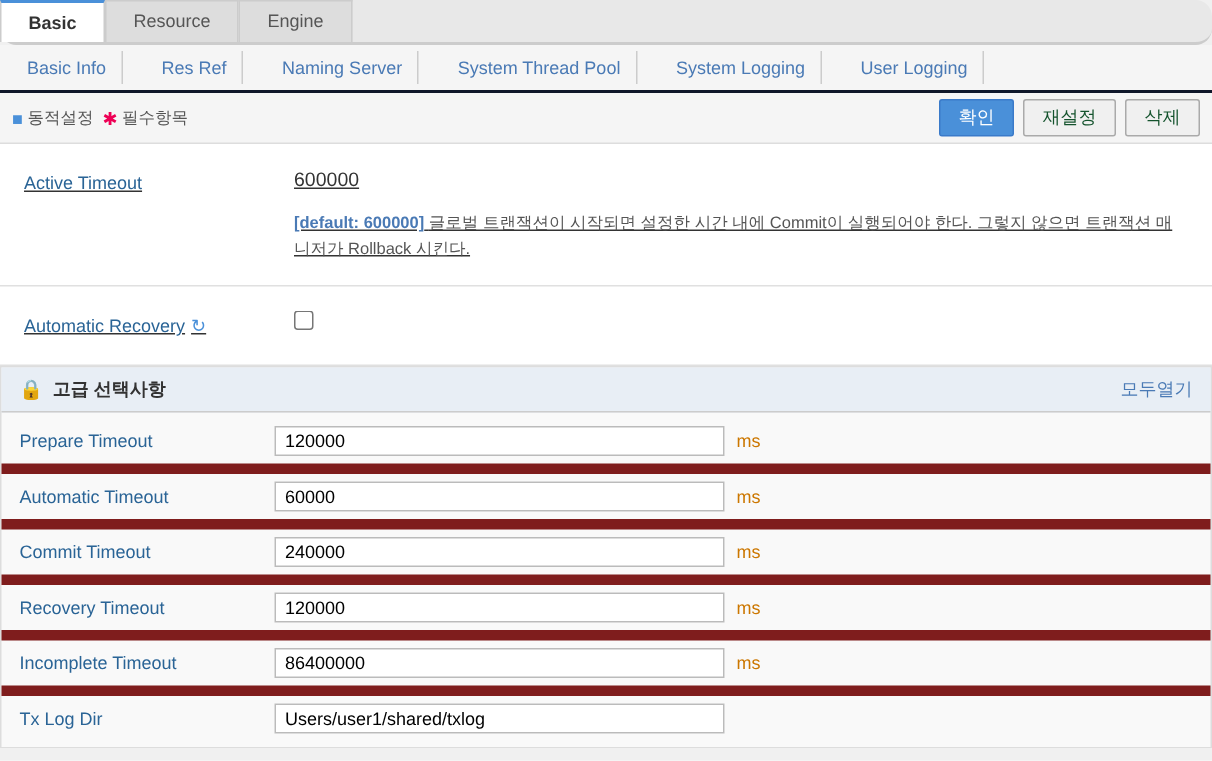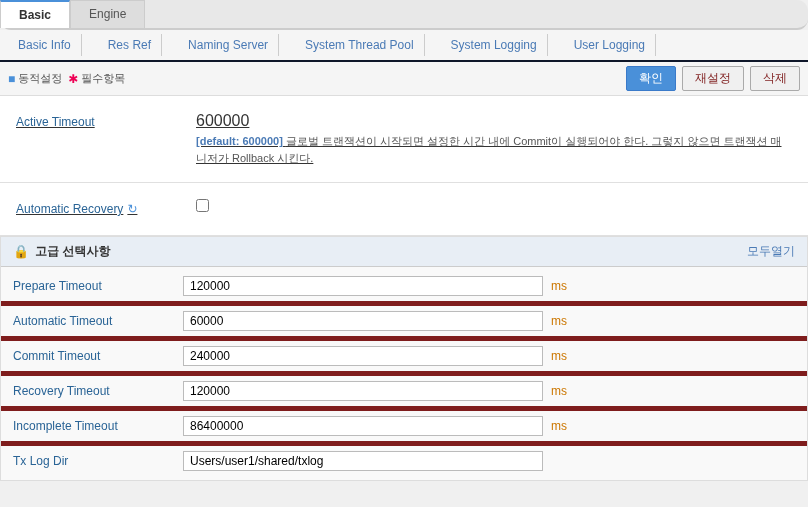--- a/index.html
+++ b/index.html
@@ -71,21 +71,21 @@
     .toolbar-icon-reg { color: #4a90d9; font-size: 12px; }
     .toolbar-icon-req { color: #e05; font-size: 12px; }
     .toolbar-spacer { flex: 1; }
     .btn {
       padding: 3px 12px;
       font-size: 12px;
       cursor: pointer;
       border: 1px solid #aaa;
       background: #f0f0f0;
       border-radius: 2px;
-      color: #7f1d1d;
+      color: #14532d;
     }
     .btn-primary {
       background: #4a90d9;
       color: #fff;
       border-color: #3a7ac9;
     }
 
     .main-content {
       background: #fff;
       padding: 0;
@@ -108,23 +108,23 @@
       color: #2a6496;
       padding-top: 3px;
       display: flex;
       align-items: center;
       gap: 4px;
     }
     .field-value {
       flex: 1;
     }
     .field-text-main {
-      font-size: 16px;
+      font-size: 13px;
       color: #333;
-      margin-bottom: 3px;
+      margin-bottom: 14px;
     }
     .field-desc {
       font-size: 11px;
       color: #555;
       line-height: 1.5;
     }
     .field-desc .default-tag {
       color: #4a7ab5;
       font-weight: bold;
     }
@@ -163,52 +163,53 @@
       cursor: pointer;
       text-decoration: none;
     }
     .advanced-rows {
       padding: 4px 0;
     }
     .advanced-field-row {
       display: flex;
       align-items: center;
       padding: 5px 12px;
-      border-bottom: 5px solid #7f1d1d;
+      border-bottom: 7px solid #7f1d1d;
     }
     .advanced-field-row:last-child { border-bottom: none; }
     .advanced-label {
       width: 170px;
       min-width: 170px;
       font-size: 12px;
       color: #2a6496;
     }
     .advanced-input {
       border: 1px solid #bbb;
       padding: 2px 6px;
       font-size: 12px;
-      width: 360px;
+      width: 300px;
       background: #fff;
     }
     .advanced-unit {
       margin-left: 8px;
       color: #cc7700;
       font-size: 12px;
     }
     .refresh-icon {
       color: #4a90d9;
       font-size: 12px;
       cursor: pointer;
     }
   </style>
 </head>
 <body>
 
 <div class="tab-bar-top">
   <div class="tab-top active">Basic</div>
+  <div class="tab-top">Resource</div>
   <div class="tab-top">Engine</div>
 </div>
 
 <div class="sub-tab-bar">
   <div class="sub-tab">Basic Info</div>
   <div class="sub-tab">Res Ref</div>
   <div class="sub-tab">Naming Server</div>
   <div class="sub-tab">System Thread Pool</div>
   <div class="sub-tab">System Logging</div>
   <div class="sub-tab">User Logging</div>

